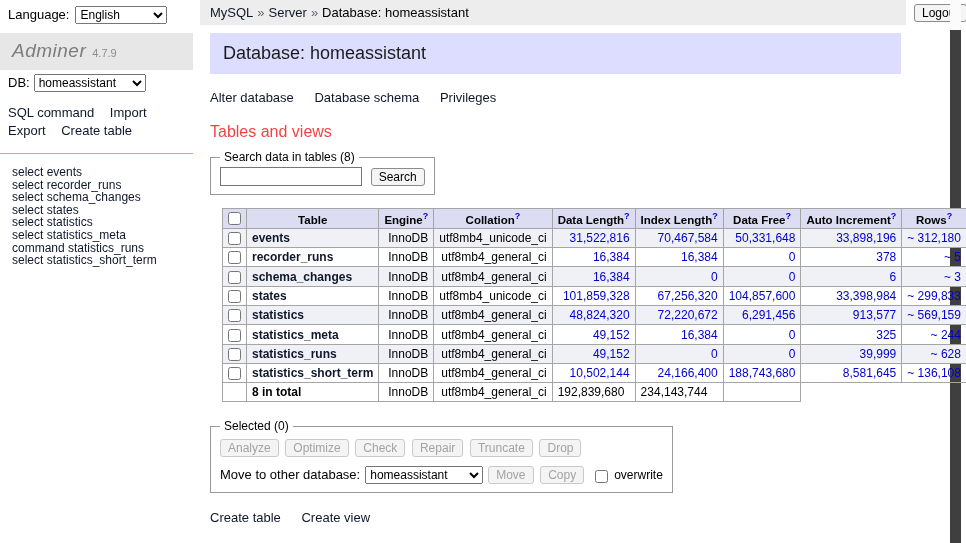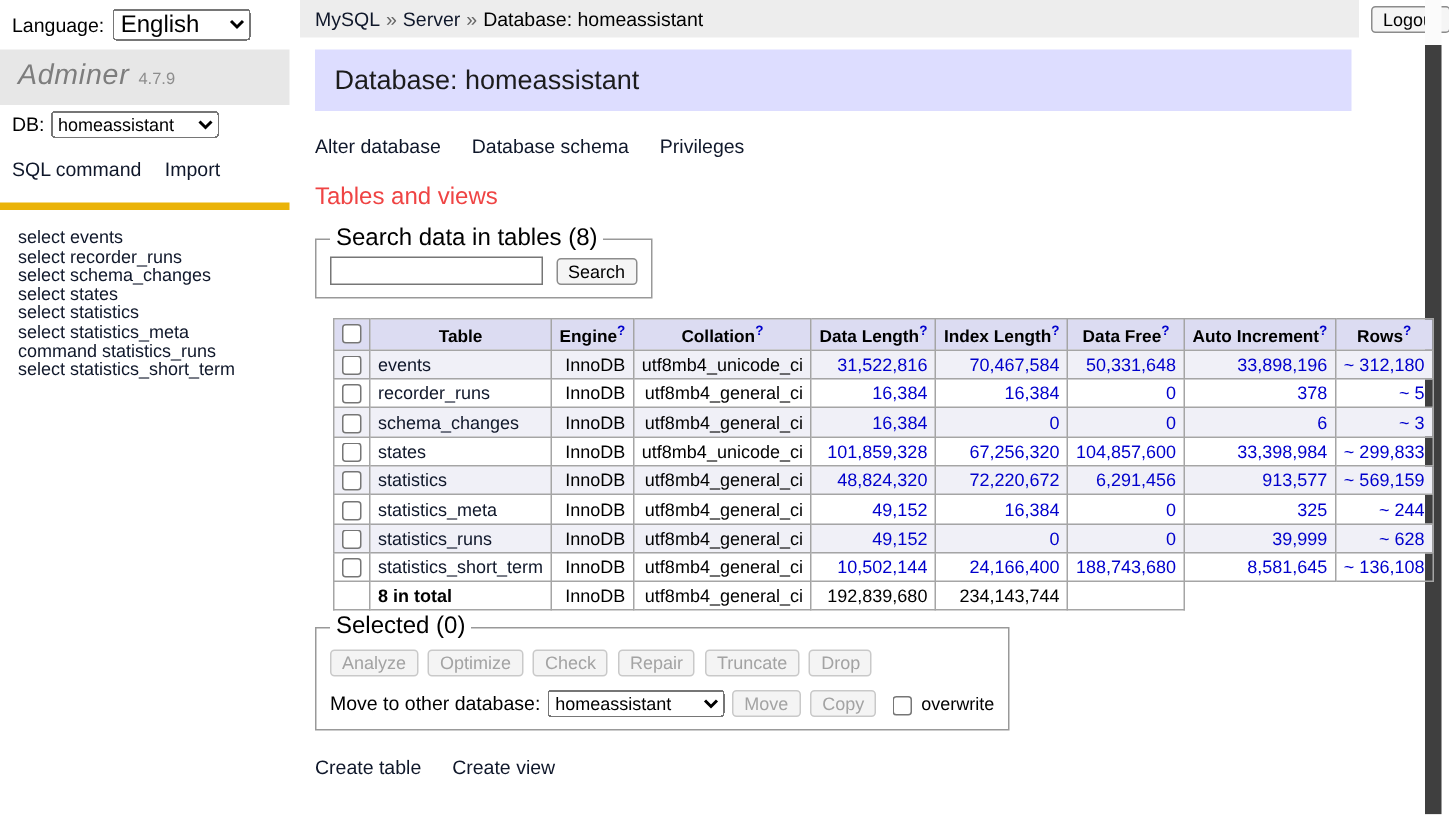--- a/index.html
+++ b/index.html
@@ -5,21 +5,21 @@
   * { box-sizing: border-box; }
   html,body { margin:0; padding:0; }
   body { background:#fff; font-family:"Liberation Sans","DejaVu Sans",sans-serif; font-size:13px; color:#000; }
   #page { position:relative; width:966px; height:543px; overflow:hidden; background:#fff; }
   a { color:#0f172a; text-decoration:none; cursor:pointer; }
   button, select, input { font-family:"Liberation Sans","DejaVu Sans",sans-serif; }
 
   
   #lang { position:absolute; left:8px; top:6px; }
   #lang label { margin-right:6px; }
-  #lang select { font-size:16px; width:92px; }
+  #lang select { font-size:12px; width:92px; }
 
   
   #crumbs { position:absolute; left:200px; top:0; width:706px; height:25px; background:#ededed; padding:5px 10px; font-size:13px; }
   #crumbs .sep { color:#666; margin:0 4px; }
 
   
   #logout-wrap { position:absolute; left:914px; top:4px; }
   .btn { font-size:12px; padding:1px 7px; background:#f5f5f5; border:1px solid #8c8c8c; border-radius:3px; color:#000; cursor:pointer; }
   .btn:disabled { color:#a3a3a3; border-color:#c9c9c9; background:#f4f4f4; cursor:default; }
 
@@ -27,52 +27,52 @@
   #vscroll { position:absolute; left:950px; top:0; width:11px; height:543px; background:#fbfbfb; }
   #vscroll .thumb { position:absolute; left:0; top:30px; width:11px; height:513px; background:#3f3f3f; }
 
   
   #sidebar { position:absolute; left:0; top:28px; width:193px; }
   #brand { background:#e7e7e7; margin-top:5px; padding:7px 12px 8px; color:#7d7d7d; }
   #brand .name { font-style:italic; font-size:19px; letter-spacing:0.5px;text-align:center; }
   #brand .ver { font-size:11px; margin-left:6px; color:#8d8d8d; }
   #db-row { padding:4px 8px 0; }
   #db-row select { width:112px; font-size:12px; margin-left:4px; }
-  #side-actions { padding:10px 8px 12px; border-bottom:5px solid #eab308; }
+  #side-actions { padding:10px 8px 12px; border-bottom:1px solid #eab308; }
   #side-actions .line { margin:3px 0; }
   #side-actions a { margin-right:12px; }
   #side-tables { padding:12px 12px; }
   #side-tables a { display:block; font-size:12px; line-height:12.6px; }
 
   
   #main { position:absolute; left:210px; top:25px; width:704px; }
   #dbtitle { margin:8px 0 0; background:#ddddff; font-size:18px; font-weight:normal; padding:10px 13px; color:#1c1c1c; width:691px; }
   .navlinks { margin:16px 0 0; }
   .navlinks a { margin-right:17px; }
   h3 { font-size:16px; font-weight:normal; margin:18px 0 0; color:#ef4444; }
 
   fieldset { border:1px solid #999; padding:3px 9px 8px; margin:9px 0 0; display:inline-block; }
-  legend { font-size:16px; padding:0 4px; }
+  legend { font-size:12px; padding:0 4px; }
   #search-input { width:142px; height:19px; border:1px solid #767676; font-size:12px; padding:1px 3px; margin-right:5px; }
 
   table.data { border-collapse:collapse; margin:13px 0 0 12px; font-size:12px; }
   .data th, .data td { border:1px solid #a5a5a5; padding:2px 5px; height:17px; white-space:nowrap; }
   .data thead th { background:#dcdcf2; font-weight:bold; text-align:center; font-size:11.5px; }
   sup.help { font-size:9px; color:#0000cc; cursor:pointer; }
   tbody#rows-body tr:nth-child(odd) { background:#f0f0f7; }
   .c-check { text-align:center; width:22px; }
   .c-check input { margin:0; vertical-align:middle; }
-  .c-name a { font-weight:normal; }
+  .c-name a { font-weight:bold; }
   .c-left { text-align:right; }
   .c-num { text-align:right; color:#0000cc; }
   .c-num a { color:#0000cc; }
   .t-lbl { font-weight:bold; }
-  .t-num { text-align:right; color:#000; }
-
-  #selected-fs { margin-top:2px; }
+  .t-num { text-align:left; color:#000; }
+
+  #selected-fs { margin-top:17px; }
   #selected-fs .brow { margin:3px 0 0; }
   #selected-fs .btn { margin-right:3px; }
   #move-row { margin-top:9px; font-size:13px; }
   #move-row select { width:118px; font-size:12px; margin:0 5px; }
   #move-row .cb-label { font-size:12px; margin-left:4px; }
   #overwrite-cb { vertical-align:middle; margin:0 2px 0 8px; }
 
   .bottomlinks { margin:17px 0 0; }
   .bottomlinks a { margin-right:17px; }
 </style>
@@ -102,20 +102,25 @@
       <span class="name">Adminer</span><span class="ver">4.7.9</span>
     </div>
     <div id="db-row">
       <label>DB:</label><select><option selected="">homeassistant</option></select>
     </div>
     <div id="side-actions">
       <div class="line">
   <a>SQL command</a>
 
   <a>Import</a>
+</div>
+      <div class="line">
+  <a>Export</a>
+
+  <a>Create table</a>
 </div>
     </div>
     <div id="side-tables">
   <a>select events</a>
 
   <a>select recorder_runs</a>
 
   <a>select schema_changes</a>
 
   <a>select states</a>

